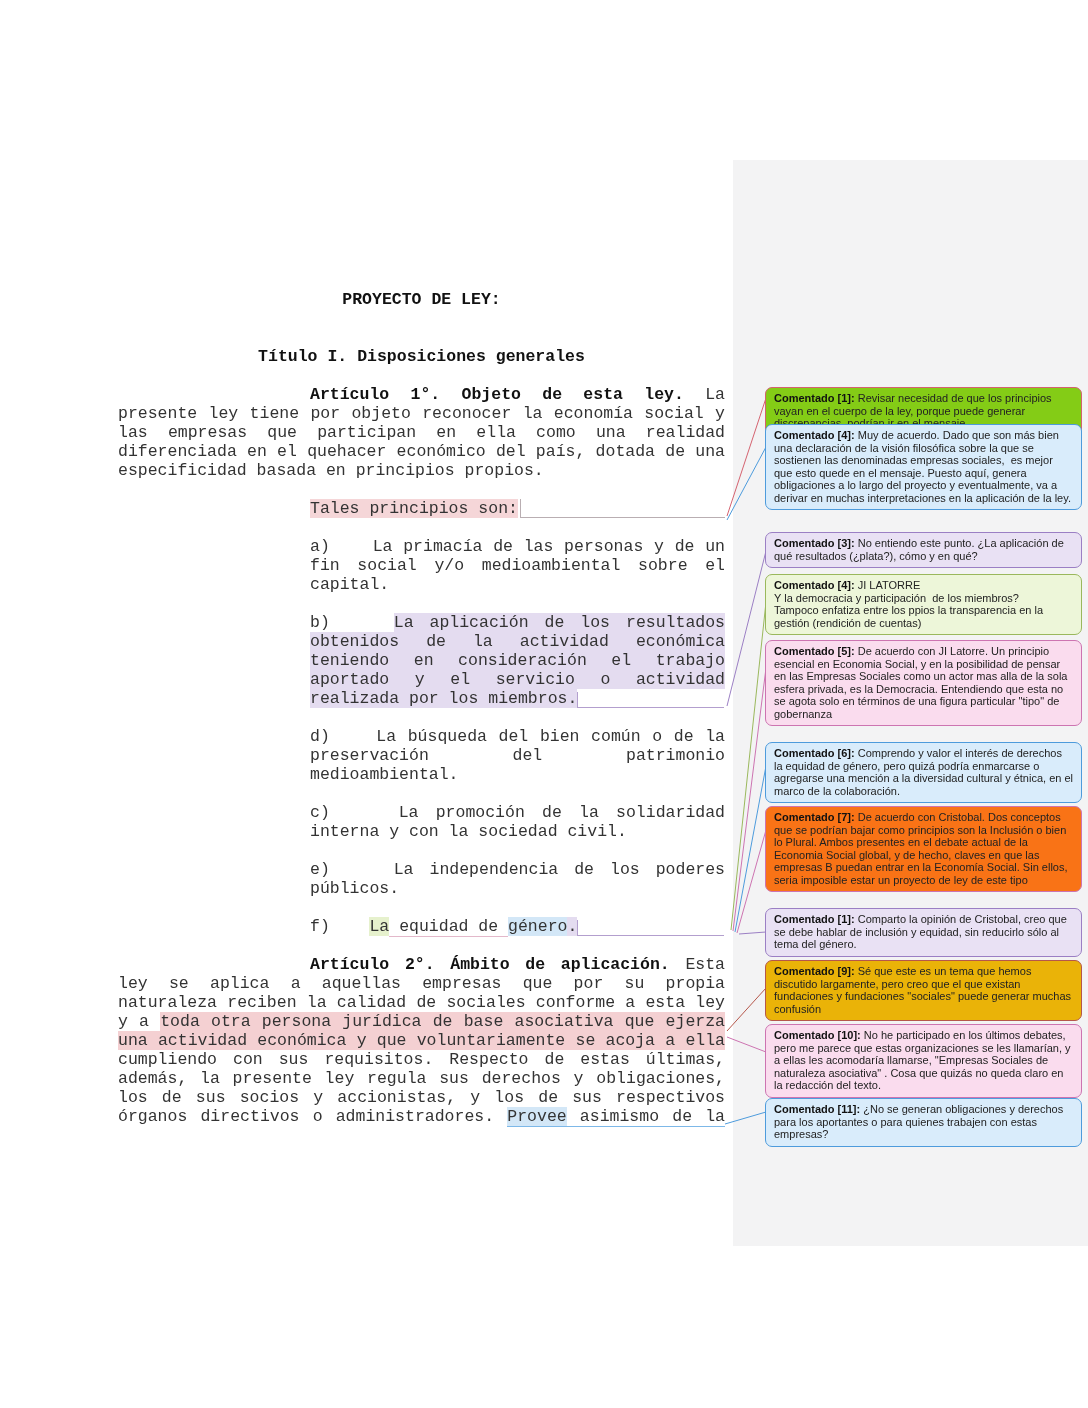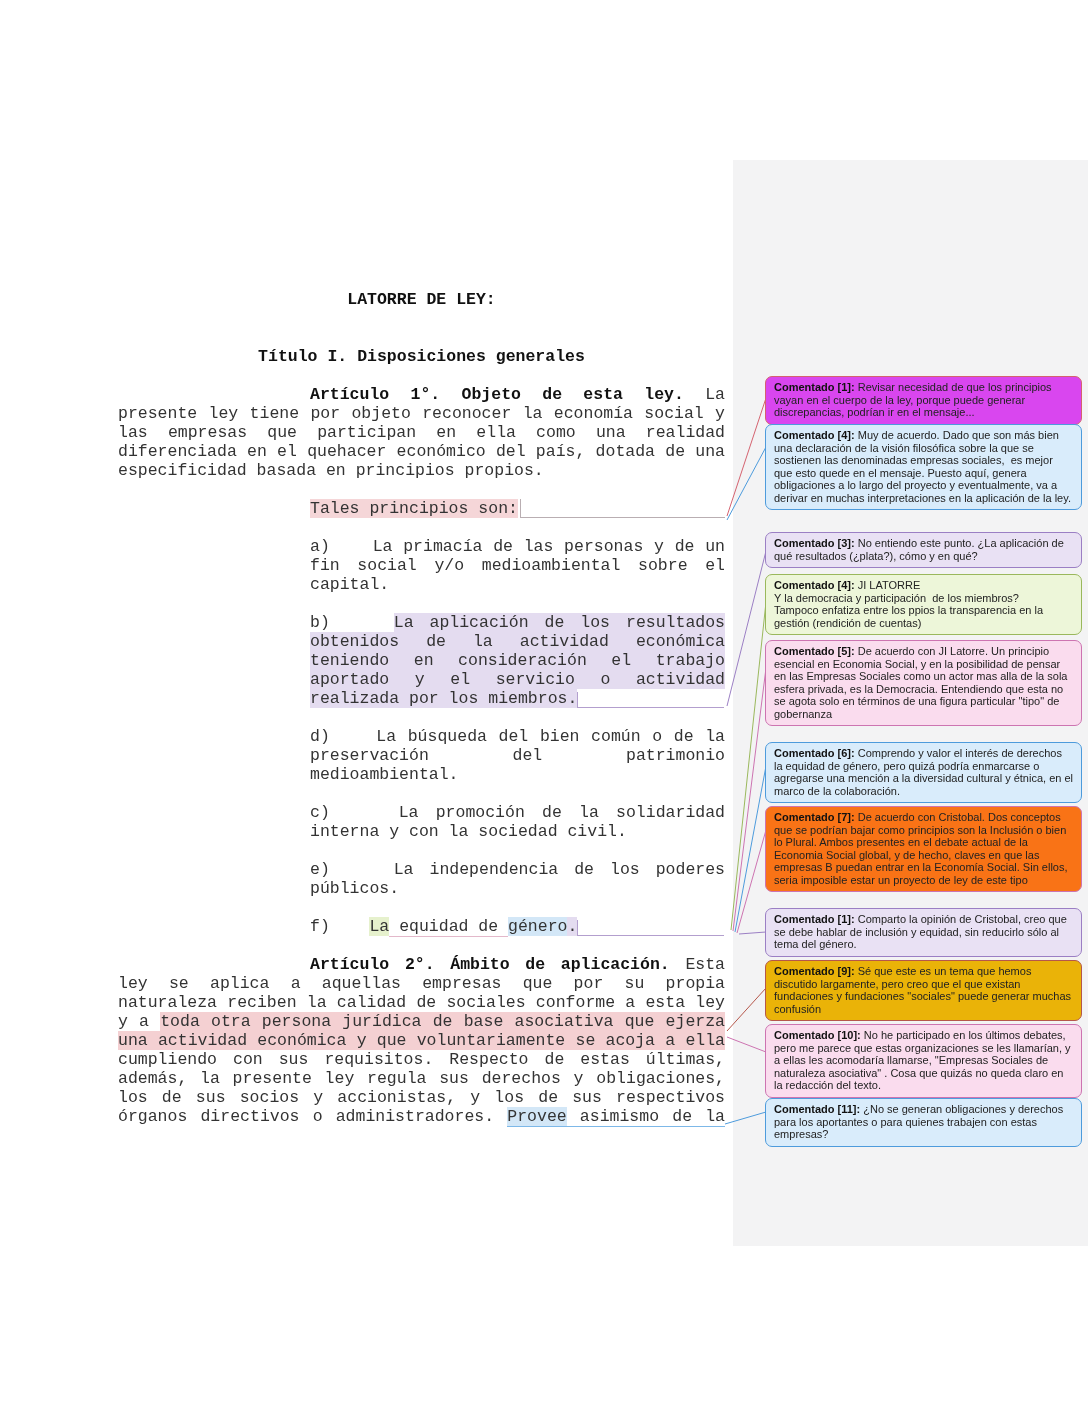--- a/index.html
+++ b/index.html
@@ -56,21 +56,21 @@
     <line x1="733" y1="931" x2="766" y2="668" style="stroke: rgb(205, 116, 177);"></line>
     <line x1="735" y1="932" x2="766" y2="766" style="stroke: rgb(77, 155, 220);"></line>
     <line x1="737" y1="933" x2="766" y2="830" style="stroke: rgb(205, 116, 177);"></line>
     <line x1="739" y1="934" x2="766" y2="932" style="stroke: rgb(155, 127, 196);"></line>
     <line x1="727" y1="1031" x2="766" y2="988" style="stroke: rgb(181, 87, 75);"></line>
     <line x1="727" y1="1037" x2="766" y2="1052" style="stroke: rgb(205, 116, 177);"></line>
     <line x1="725" y1="1124" x2="766" y2="1112" style="stroke: rgb(77, 155, 220);"></line>
   </svg>
 
   <div class="doc">
-    <p class="title">LATORRE DE LEY:</p>
+    <p class="title">PROYECTO DE LEY:</p>
     <p class="heading">Título I. Disposiciones generales</p>
 
     <p class="indent"><b>Artículo 1°. Objeto de esta ley.</b><span> La presente ley tiene por objeto reconocer la economía social y las empresas que participan en ella como una realidad diferenciada en el quehacer económico del país, dotada de una especificidad basada en principios propios.</span></p>
 
     <div class="intro-row">
       <span class="hl" style="background-color: rgb(245, 214, 216);">Tales principios son:</span>
       <span class="anchor-fill" style="border-bottom-color: rgb(185, 174, 178); border-left-color: rgb(185, 174, 178);"></span>
     </div>
 
     <p class="item"><span>a)&nbsp;&nbsp;&nbsp;&nbsp;La primacía de las personas y de un fin social y/o medioambiental sobre el capital.</span></p>
@@ -81,21 +81,21 @@
 
     <p class="item"><span>c)&nbsp;&nbsp;&nbsp;&nbsp;La promoción de la solidaridad interna y con la sociedad civil.</span></p>
 
     <p class="item"><span>e)&nbsp;&nbsp;&nbsp;&nbsp;La independencia de los poderes públicos.</span></p>
 
     <p class="item"><span>f)&nbsp;&nbsp;&nbsp;&nbsp;</span><span style="background-color: rgb(230, 241, 205);">La</span><span class="u-pink" style="border-bottom-color: rgb(227, 184, 202);"> equidad de </span><span style="background-color: rgb(211, 231, 247);">género</span><span style="background-color: rgb(228, 220, 240);">.</span><span class="inline-anchor" style="border-bottom-color: rgb(179, 159, 206); border-left-color: rgb(179, 159, 206);"></span></p>
 
     <p class="indent just-last"><b>Artículo 2°. Ámbito de aplicación.</b><span> Esta ley se aplica a aquellas empresas que por su propia naturaleza reciben la calidad de sociales conforme a esta ley y a </span><span style="background-color: rgb(244, 208, 210);">toda otra persona jurídica de base asociativa que ejerza una actividad económica y que voluntariamente se acoja a ella</span><span> cumpliendo con sus requisitos. Respecto de estas últimas, además, la presente ley regula sus derechos y obligaciones, los de sus socios y accionistas, y los de sus respectivos órganos directivos o administradores. </span><span class="u-blue" style="border-bottom-color: rgb(125, 184, 232);"><span style="background-color: rgb(211, 231, 247);">Provee</span><span> asimismo de la</span></span></p>
   </div>
 
-  <div class="comment" style="top: 376px; border-color: rgb(212, 98, 111); background-color: #d946ef;">
+  <div class="comment" style="top: 387px; border-color: rgb(212, 98, 111); background-color: #84cc16;">
     <span class="c-label">Comentado [1]:</span><span class="c-text"> Revisar necesidad de que los principios vayan en el cuerpo de la ley, porque puede generar discrepancias, podrían ir en el mensaje...</span>
   </div>
 
   <div class="comment" style="top: 424px; border-color: rgb(77, 155, 220); background-color: rgb(217, 236, 251);">
     <span class="c-label">Comentado [4]:</span><span class="c-text"> Muy de acuerdo. Dado que son más bien una declaración de la visión filosófica sobre la que se sostienen las denominadas empresas sociales,  es mejor que esto quede en el mensaje. Puesto aquí, genera obligaciones a lo largo del proyecto y eventualmente, va a derivar en muchas interpretaciones en la aplicación de la ley.</span>
   </div>
 
   <div class="comment" style="top: 532px; border-color: rgb(155, 127, 196); background-color: rgb(233, 225, 244);">
     <span class="c-label">Comentado [3]:</span><span class="c-text"> No entiendo este punto. ¿La aplicación de qué resultados (¿plata?), cómo y en qué?</span>
   </div>

